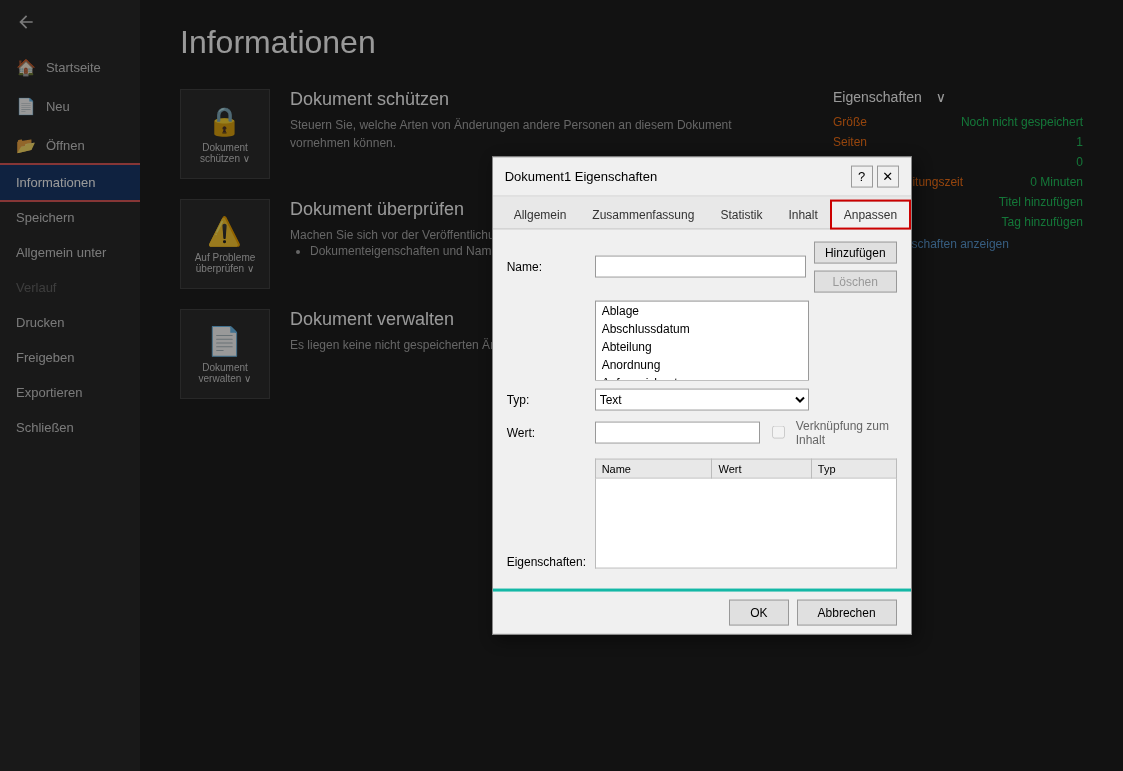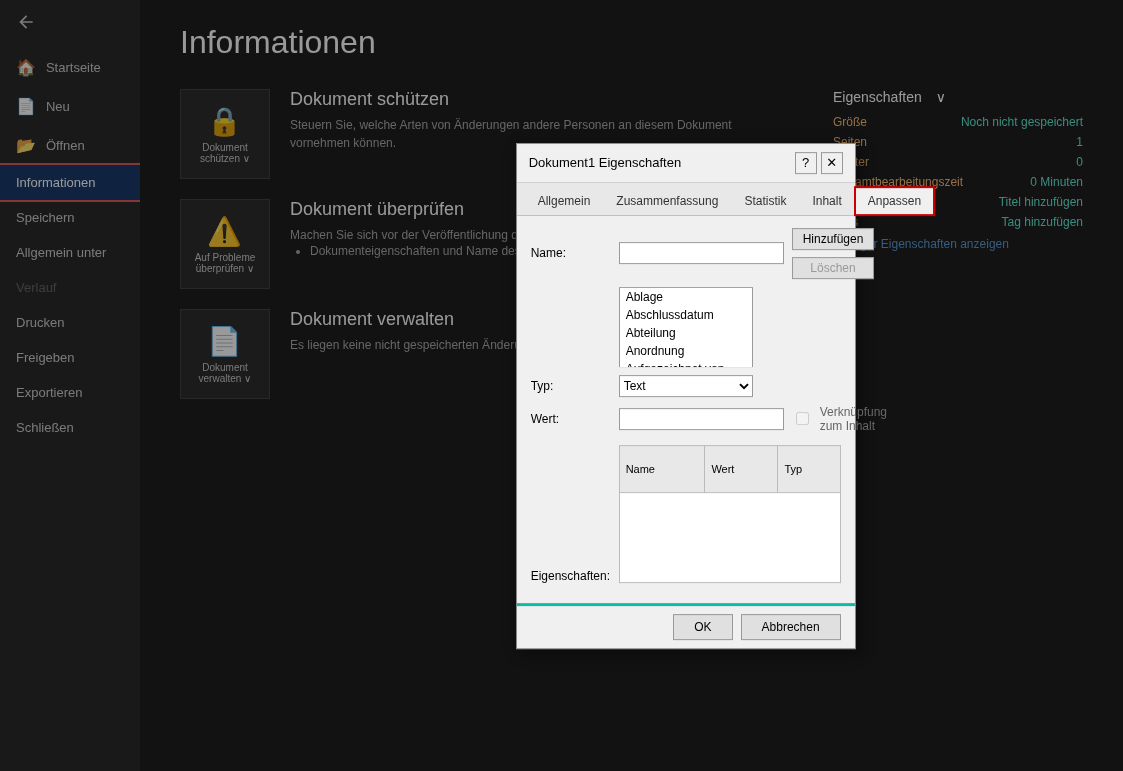--- a/index.html
+++ b/index.html
@@ -76,41 +76,41 @@
     .info-content h3 { font-size: 18px; font-weight: 400; color: #fff; margin-bottom: 6px; }
     .info-content p { font-size: 12px; color: #aaa; line-height: 1.5; }
     .info-content ul { margin-left: 20px; font-size: 12px; color: #aaa; }
     .prop-row {
       display: flex;
       justify-content: space-between;
       font-size: 12px;
       color: #ccc;
       margin-bottom: 6px;
     }
-    .prop-label { color: #fdba74; }
-    .prop-value { color: #5eead4; }
+    .prop-label { color: #f97316; }
+    .prop-value { color: #22c55e; }
     .less-props { font-size: 12px; color: #5b9bd5; cursor: pointer; margin-top: 8px; }
 
     
     .overlay {
       position: fixed;
       top: 0; left: 0; right: 0; bottom: 0;
       background: rgba(0,0,0,0.4);
       z-index: 10;
     }
 
     
     .dialog {
       position: fixed;
       top: 50%;
       left: 55%;
       transform: translate(-30%, -48%);
       background: #f0f0f0;
       color: #000;
-      width: 340px;
+      width: 420px;
       border: 1px solid #888;
       box-shadow: 4px 4px 16px rgba(0,0,0,0.5);
       z-index: 20;
       font-size: 13px;
     }
     .dialog-titlebar {
       background: #f0f0f0;
       padding: 8px 12px;
       display: flex;
       justify-content: space-between;
@@ -212,21 +212,21 @@
       width: 100%;
       border: 1px solid #c00;
       border-collapse: collapse;
       margin-top: 4px;
       background: #fff;
       height: 110px;
     }
     .properties-table th {
       background: #e8e8e8;
       border: 1px solid #bbb;
-      padding: 17px 6px;
+      padding: 3px 6px;
       font-size: 11px;
       font-weight: normal;
       text-align: left;
     }
     .properties-table td {
       border: 1px solid #bbb;
       padding: 3px 6px;
       font-size: 11px;
     }
 

